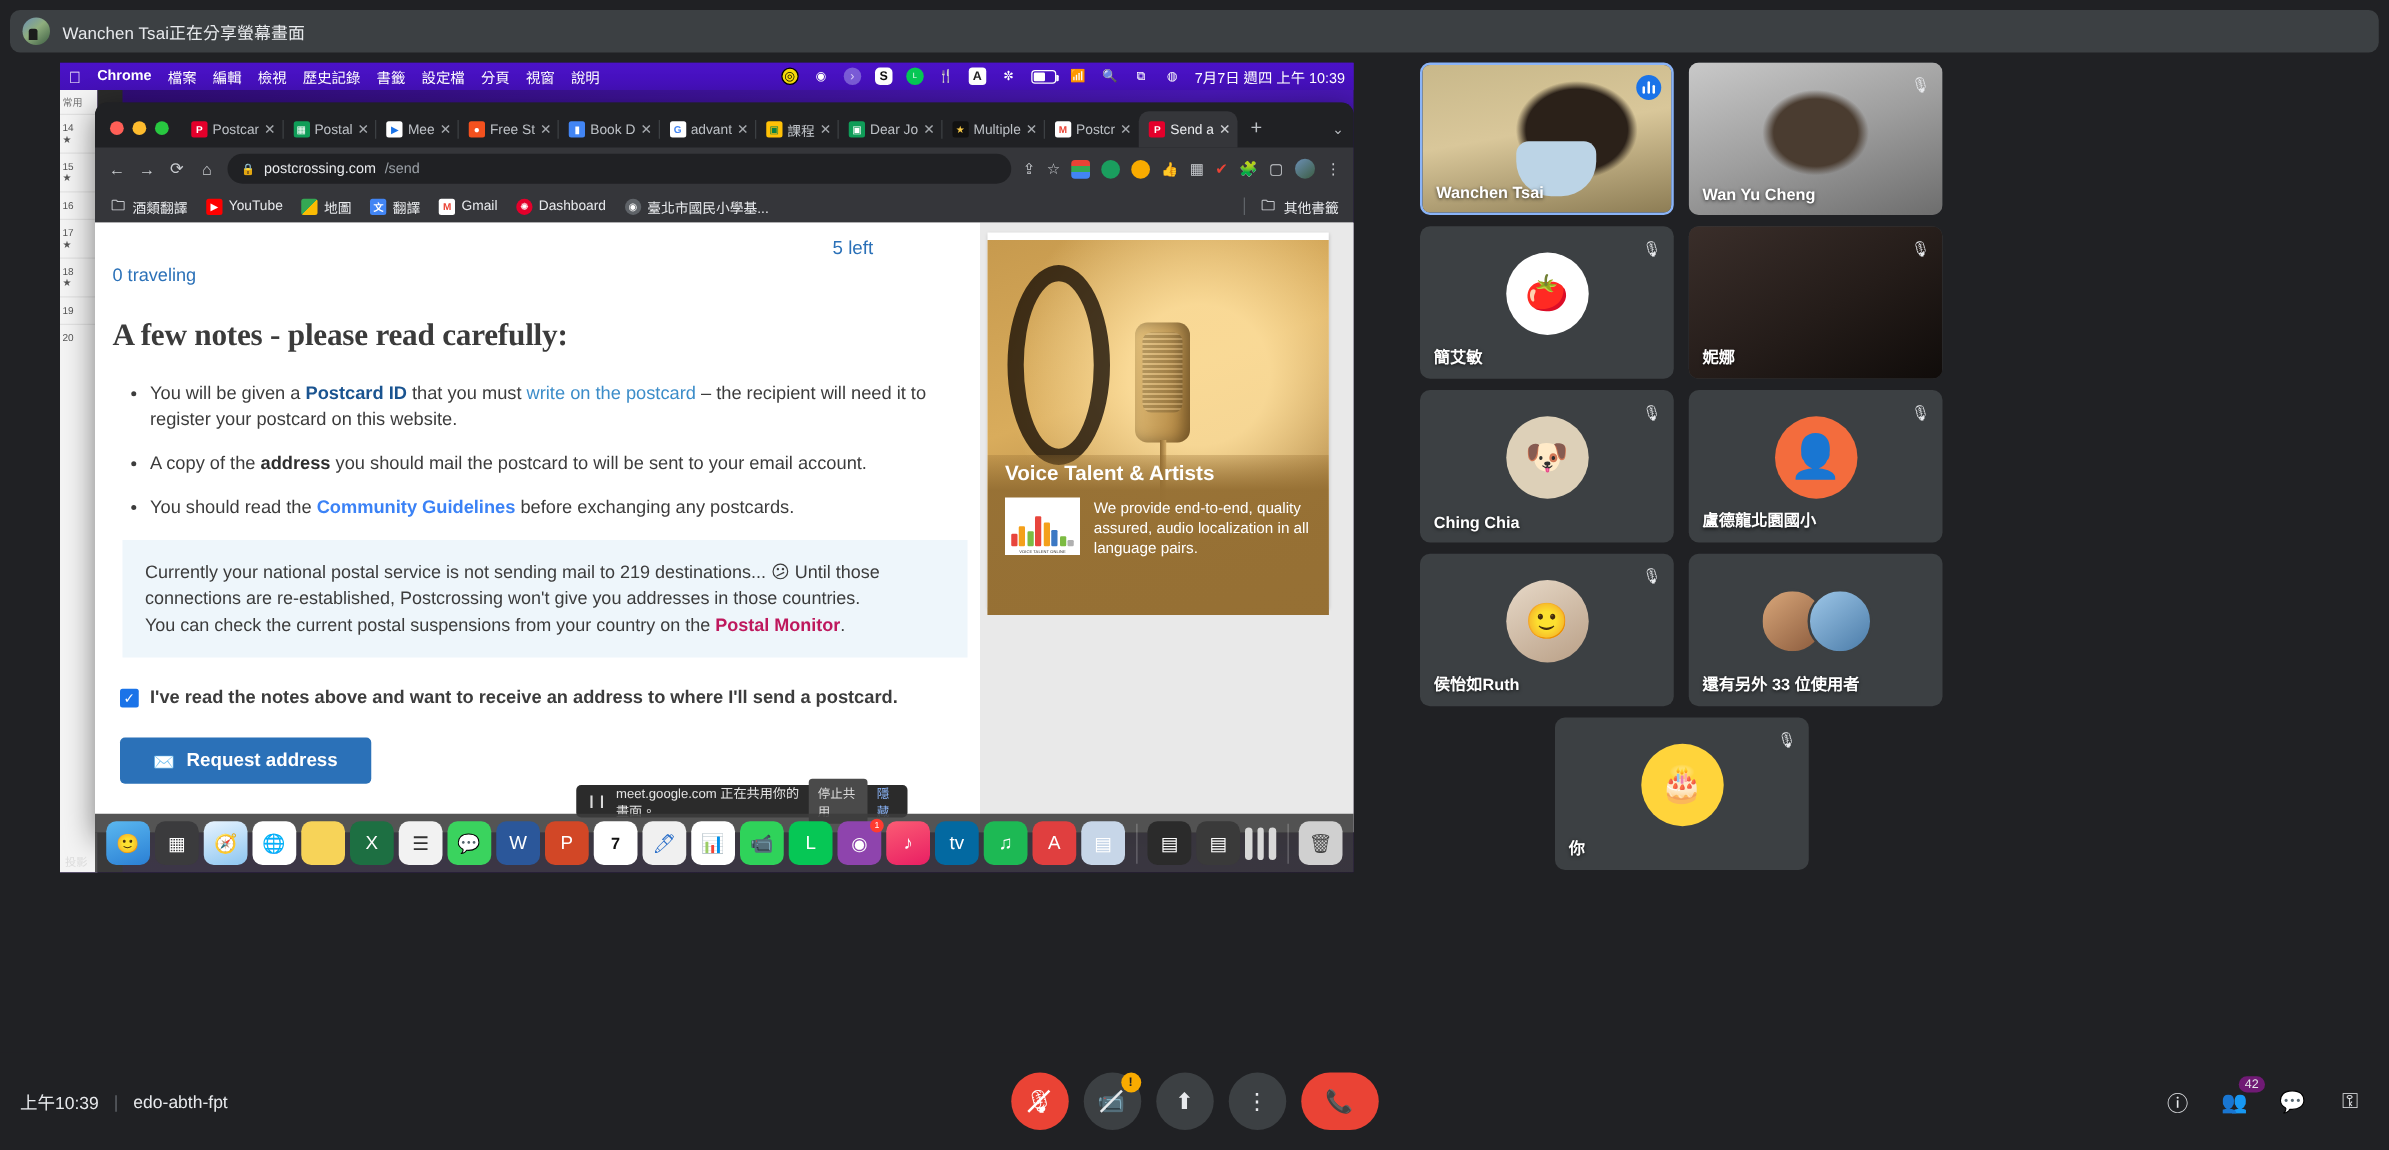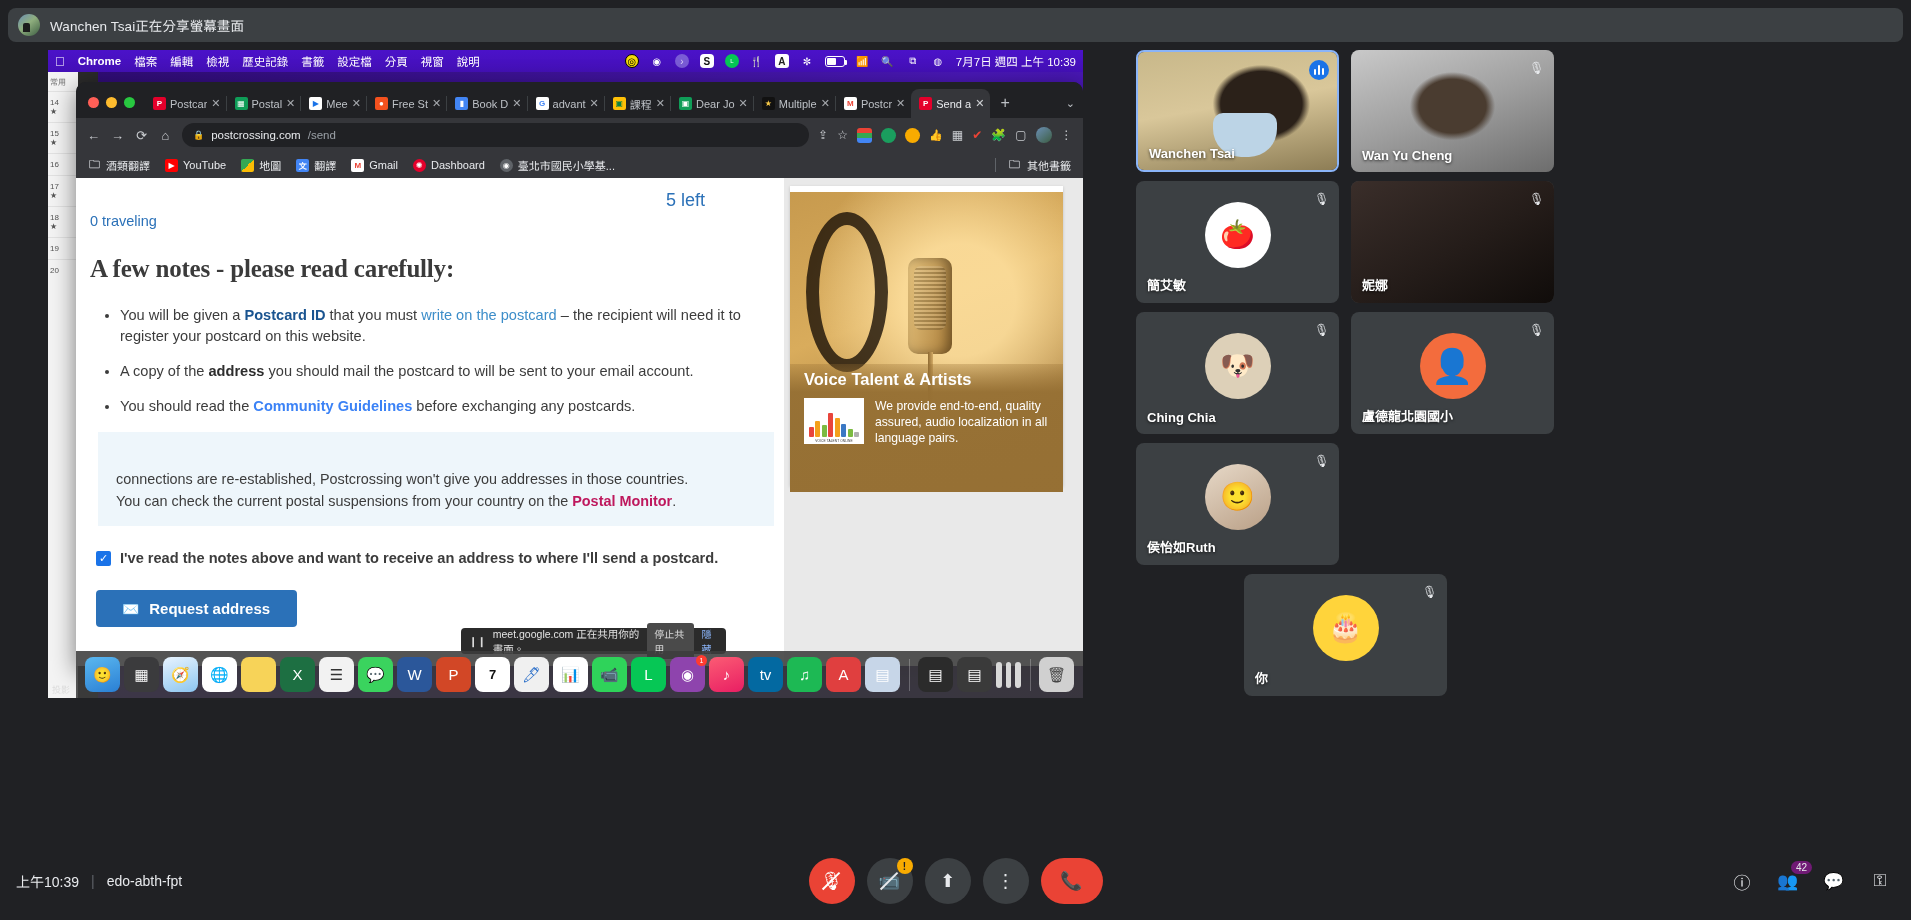--- a/index.html
+++ b/index.html
@@ -591,38 +591,38 @@
         <span class="bm-ico bmi-folder">🗀</span>
         <span>其他書籤</span>
       </span>
     </div>
 
     <div class="page">
       <div class="page-main">
         <div class="counters">
           <span>0 traveling</span>
         </div>
-        <span class="counter-right" style="color:#2b71b8;font-size:18px;">5 left</span>
+        <span class="counter-right" style="color:#2b71b8;font-size:15px;">5 left</span>
 
         <h1 class="notes-title">A few notes - please read carefully:</h1>
 
         <ul class="notes">
           <li>
             You will be given a <b>Postcard ID</b> that you must <span class="lnk">write on the postcard</span> – the recipient will need it to register your postcard on this website.
           </li>
           <li>
             A copy of the <span class="dark-b">address</span> you should mail the postcard to will be sent to your email account.
           </li>
           <li>
             You should read the <b class="lnk-b">Community Guidelines</b> before exchanging any postcards.
           </li>
         </ul>
 
         <div class="notice">
-          <br>
+          <span>Currently your national postal service is not sending mail to 219 destinations... 😕 Until those</span><br>
           <span>connections are re-established, Postcrossing won't give you addresses in those countries.</span><br>
           <span>You can check the current postal suspensions from your country on the </span><span class="lnk">Postal Monitor</span><span>.</span>
         </div>
 
         <div class="check-row">
           <span class="cbox">✓</span>
           <span class="check-label">I've read the notes above and want to receive an address to where I'll send a postcard.</span>
         </div>
 
         <div class="req-btn">
@@ -747,20 +747,27 @@
     <div class="mic-off">🎙</div>
     <div class="tile-name">盧德龍北園國小</div>
   </div>
 
   <div class="tile" style="left:0;top:393px;width:203px;height:122px">
     <div class="avatar-circ av-ruth">🙂</div>
     <div class="mic-off">🎙</div>
     <div class="tile-name">侯怡如Ruth</div>
   </div>
 
+  <div class="tile" style="left:215px;top:393px;width:203px;height:122px">
+    <div class="others-avs">
+      <div class="oa1"></div>
+      <div class="oa2"></div>
+    </div>
+    <div class="tile-name">還有另外 33 位使用者</div>
+  </div>
 
   <div class="tile" style="left:108px;top:524px;width:203px;height:122px">
     <div class="avatar-circ av-cake">🎂</div>
     <div class="mic-off">🎙</div>
     <div class="tile-name">你</div>
   </div>
 </div>
 
 <div class="bottombar">
   <div class="bb-left">

